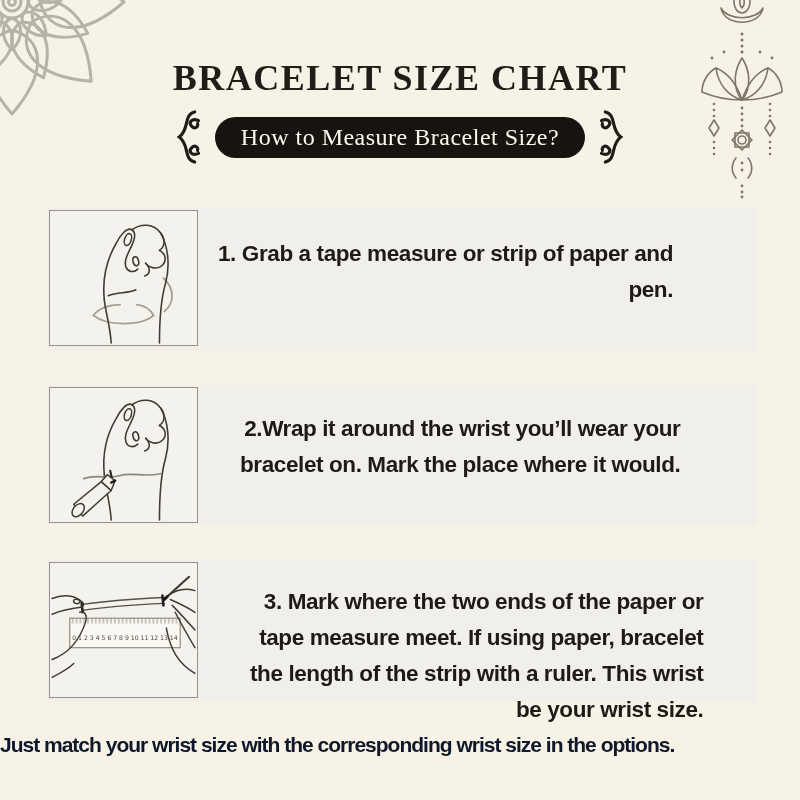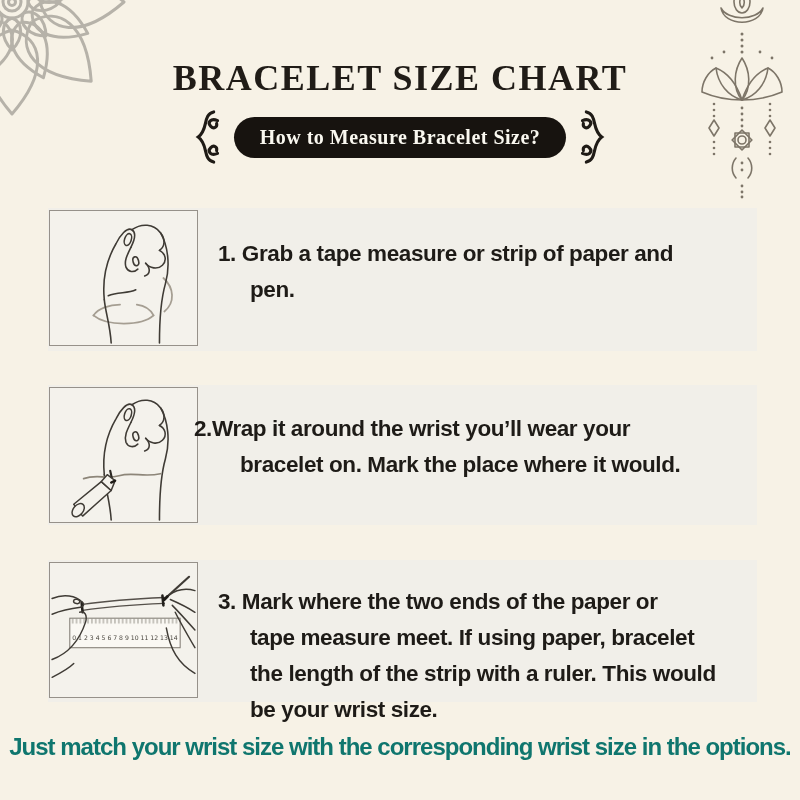--- a/index.html
+++ b/index.html
@@ -13,31 +13,31 @@
     position:absolute;top:57px;left:0;width:100%;text-align:center;
     font-family:"Liberation Serif",serif;font-weight:700;font-size:36px;
     letter-spacing:1.5px;color:#201c17;white-space:nowrap;
   }
   .badge-row{
     position:absolute;top:113px;left:0;width:100%;height:48px;
     display:flex;align-items:center;justify-content:center;gap:14px;
   }
   .badge-pill{
     background:#17130f;color:#faf8f0;border-radius:21px;
-    font-family:"Liberation Serif",serif;font-weight:700;font-size:20px;
+    font-family:"Liberation Serif",serif;font-weight:400;font-size:24px;
     line-height:41px;height:41px;padding:0 26px;letter-spacing:.5px;white-space:nowrap;
   }
   .flourish{width:30px;height:56px;}
   .flourish.right{transform:scaleX(-1);}
   
   .mandala{position:absolute;left:-108px;top:-118px;width:240px;height:240px;}
   .lotus{position:absolute;right:10px;top:0;width:96px;height:220px;}
   
   .step-row{
-    position:absolute;left:48px;width:709px;background:#f1efe9;
+    position:absolute;left:48px;width:709px;background:#f1efe9;text-align:right;
   }
   #row1{top:208px;height:143px;}
   #row2{top:385px;height:140px;}
   #row3{top:560px;height:142px;}
   .illus-box{
     position:absolute;left:1px;top:2px;width:149px;height:136px;
     background:#f4f2ec;border:1px solid #96918a;box-sizing:border-box;
   }
   .illus-box svg{display:block;width:100%;height:100%;}
   .step-text{
@@ -45,22 +45,22 @@
     font-weight:700;font-size:22.5px;line-height:36px;letter-spacing:-.4px;
     white-space:nowrap;
   }
   #row1 .step-text{left:170px;top:28px;}
   #row2 .step-text{left:146px;top:26px;}
   #row3 .step-text{left:170px;top:4px;margin-top:20px;}
   .step-line.cont{padding-left:32px;}
   #row2 .step-line.cont{padding-left:46px;}
   
   .footer-note{
-    position:absolute;top:733px;left:0;width:100%;text-align:center;
-    color:#0f766e;font-weight:700;font-size:24px;letter-spacing:-1px;white-space:nowrap;
+    position:absolute;top:733px;left:0;width:100%;text-align:left;
+    color:#0f172a;font-weight:700;font-size:21px;letter-spacing:-1px;white-space:nowrap;
   }
 </style>
 </head>
 <body>
 
 <div id="canvas">
 
   <svg class="mandala" viewBox="0 0 240 240">
     <defs>
       <path id="pet1" d="M120,92 C150,84 158,52 120,8 C82,52 90,84 120,92"></path>
@@ -258,20 +258,20 @@
           <path d="M147,86 C140,74 133,62 127,50"></path>
           <path d="M147,112 C130,102 122,88 118,66"></path>
         </g>
         <path d="M141,14 L119,34" stroke="#3f3b35" stroke-width="2.2" stroke-linecap="round"></path>
         <path d="M119,34 L116,37" stroke="#1d1a16" stroke-width="3" stroke-linecap="round"></path>
       </svg>
     </div>
     <div class="step-text">
       <div class="step-line">3. Mark where the two ends of the paper or</div>
       <div class="step-line cont">tape measure meet. If using paper, bracelet</div>
-      <div class="step-line cont">the length of the strip with a ruler. This would</div>
+      <div class="step-line cont">the length of the strip with a ruler. This wrist</div>
       <div class="step-line cont">be your wrist size.</div>
     </div>
   </div>
 
   <div class="footer-note">Just match your wrist size with the corresponding wrist size in the options.</div>
 
 </div>
 
 </body></html>

